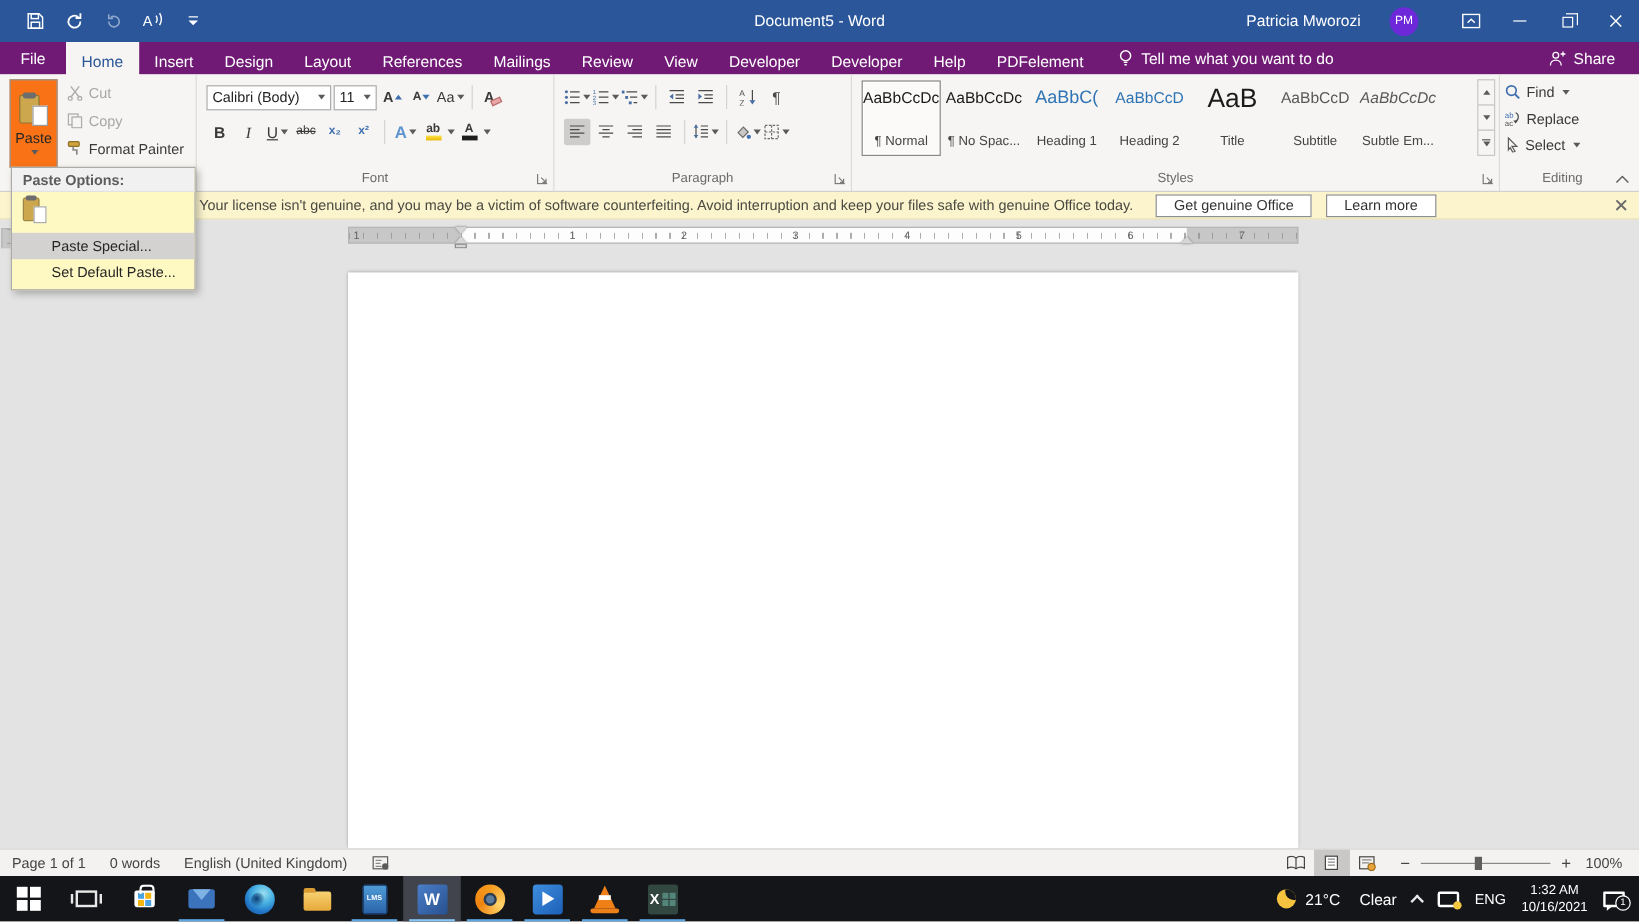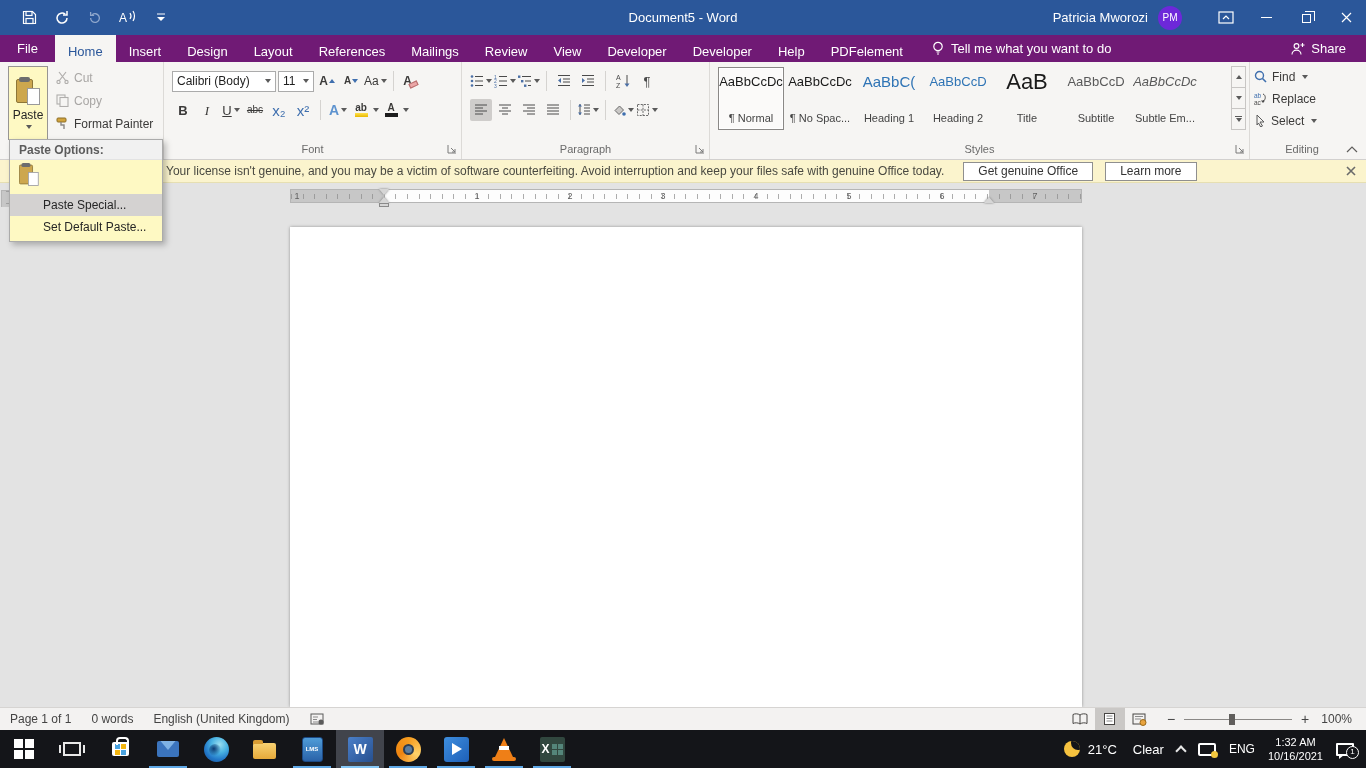--- a/index.html
+++ b/index.html
@@ -7,21 +7,21 @@
   body{font-family:"Liberation Sans",sans-serif;position:relative;background:#e3e3e3;line-height:1}
   .abs{position:absolute}
   svg{display:block}
 
   
   #titlebar{left:0;top:0;width:1366px;height:35px;background:#2b579a;color:#fff;display:flex;align-items:center}
   .qat{display:flex;align-items:center;gap:15px;padding-left:20px}
   .qbtn{display:flex;align-items:center;justify-content:center;width:18px;height:18px}
   #title{position:absolute;left:0;right:0;text-align:center;font-size:13px;pointer-events:none}
   .tb-right{margin-left:auto;display:flex;align-items:center;height:35px}
-  .username{font-size:13px;margin-right:10px}
+  .username{font-size:13px;margin-right:24px}
   .avatar{width:24px;height:24px;border-radius:50%;background:#6d28d9;color:#fff;font-size:10px;display:flex;align-items:center;justify-content:center;margin-right:24px}
   .winbtn{width:40px;height:35px;display:flex;align-items:center;justify-content:center}
   .minbar{width:11px;height:1px;background:#fff}
   .restore{width:9px;height:9px;border:1px solid #fff;position:relative;margin-top:2px}
   .restore:before{content:"";position:absolute;left:2px;top:-4px;width:9px;height:9px;border:1px solid #fff;border-bottom:none;border-left:none}
 
   
   #tabrow{left:0;top:35px;width:1366px;height:27px;background:#701a75;display:flex;align-items:stretch;color:#fff;font-size:13px}
   .tab{display:flex;align-items:center;padding:16px 13px;cursor:default}
   .tab.file{padding:0 17px}
@@ -37,21 +37,21 @@
   .rbtn{display:inline-flex;align-items:center;justify-content:center;height:22px;min-width:22px;border-radius:2px;vertical-align:middle}
   .rbtn.pressed{background:#cfcdcb}
   .cv{width:0;height:0;border-left:3px solid transparent;border-right:3px solid transparent;border-top:4px solid #5a5a5a;display:inline-block;margin-left:2px}
   .vsep{display:inline-block;width:1px;height:20px;background:#d5d3d0;margin:0 4px;vertical-align:middle}
   .row1{position:absolute;left:8px;top:8px;display:flex;align-items:center;gap:2px}
   .row2{position:absolute;left:8px;top:37px;display:flex;align-items:center;gap:2px}
   .gray-t{color:#a8a6a4}
 
   
   #g-clipboard{width:164px}
-  .pastebtn{position:absolute;left:8px;top:4px;width:40px;height:74px;background:#fef9c3;border:1px solid #979593;display:flex;flex-direction:column;align-items:center;justify-content:center;gap:4px;font-size:12px;color:#262626}
+  .pastebtn{position:absolute;left:8px;top:4px;width:40px;height:74px;background:#f97316;border:1px solid #979593;display:flex;flex-direction:column;align-items:center;justify-content:center;gap:4px;font-size:12px;color:#262626}
   .cc-col{position:absolute;left:56px;top:6px;display:flex;flex-direction:column;gap:4px;font-size:12px}
   .cc-row{display:flex;align-items:center;gap:5px;height:19px}
   
   .clip{position:relative;width:24px;height:28px}
   .clip .board{position:absolute;left:0;top:2px;width:17px;height:24px;background:#cda74e;border:1px solid #8d7638;border-radius:2px}
   .clip .bar{position:absolute;left:3px;top:0;width:11px;height:5px;background:#6d6d6d;border-radius:2px}
   .clip .sheet{position:absolute;right:0;bottom:0;width:13px;height:17px;background:#fff;border:1px solid #9a9a9a}
   .clip.small{transform:scale(.82);transform-origin:top left}
 
   
@@ -63,21 +63,21 @@
 
   
   #g-font{width:298px}
   .combo{height:21px;border:1px solid #ababab;background:#fff;display:flex;align-items:center;justify-content:space-between;font-size:12px;padding:0 4px;color:#1f1f1f}
   .combo.name{width:104px}
   .combo.size{width:36px}
   .fx-b{font-weight:bold;font-size:13px}
   .fx-i{font-style:italic;font-family:"Liberation Serif",serif;font-size:13px}
   .fx-u{text-decoration:underline;font-size:13px}
   .fx-strike{font-size:10px;text-decoration:line-through}
-  .fx-sub,.fx-sup{font-size:15px;font-weight:normal;color:#3f6fae}
+  .fx-sub,.fx-sup{font-size:10px;font-weight:bold;color:#3f6fae}
   .fx-eff{font-size:14px;font-weight:bold;color:#5e93cf}
   .stackbtn{display:inline-flex;flex-direction:column;align-items:center;justify-content:center;height:22px;min-width:20px}
   .stackbtn .t{font-size:10px;font-weight:bold}
   .bar-y{width:13px;height:4px;background:linear-gradient(#ffe14d,#e8b800)}
   .bar-k{width:13px;height:4px;background:#1d1d1d}
   .growA{font-size:12px;font-weight:bold}
   .shrinkA{font-size:10px;font-weight:bold}
   .tinytri{width:0;height:0;border-left:3px solid transparent;border-right:3px solid transparent;margin-left:1px}
   .tri-up{border-bottom:4px solid #3f6fae}
   .tri-dn{border-top:4px solid #3f6fae}

